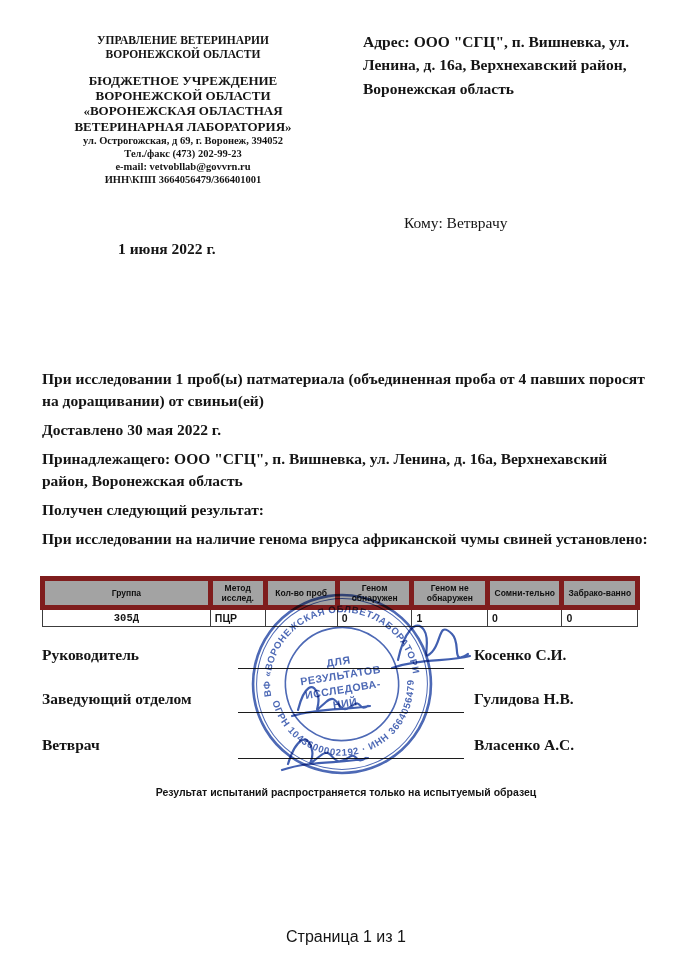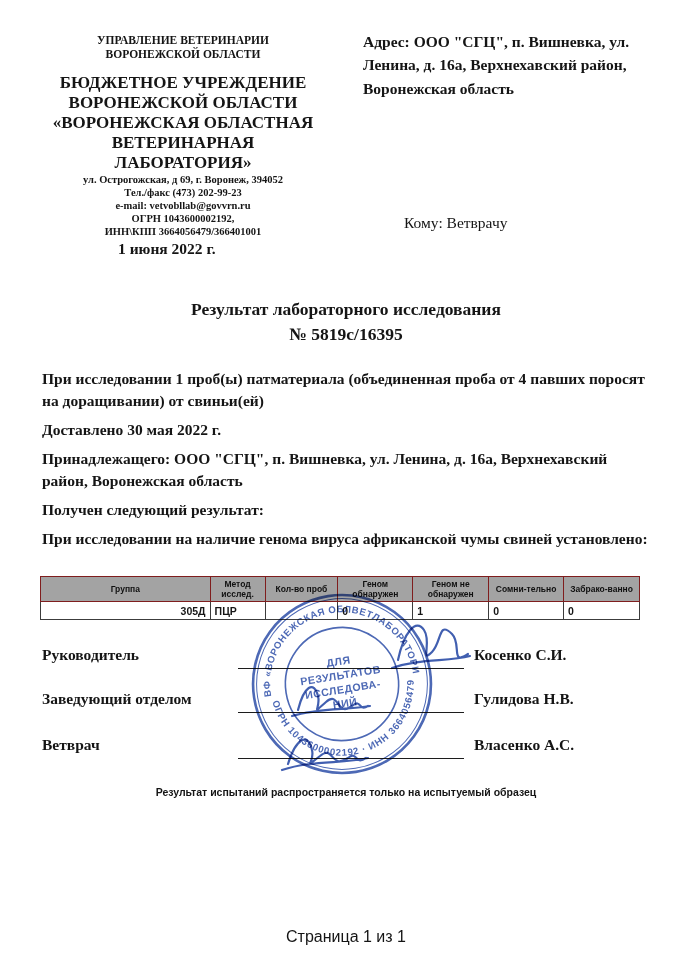--- a/index.html
+++ b/index.html
@@ -7,46 +7,46 @@
   .page {
     position:relative; width:692px; height:968px; margin:0 auto;
     background:#ffffff; overflow:hidden; color:#151515;
     font-family:"Liberation Serif", serif;
   }
 
   
   .org { position:absolute; left:50px; top:34px; width:266px; text-align:center; font-weight:bold; }
   .org .big  { font-size:11.5px; line-height:1.2; }
   .org .gap  { height:11px; }
-  .org .mid  { font-size:17px; line-height:1.18; }
+  .org .mid  { font-size:13px; line-height:1.18; }
   .org .small{ font-size:10.5px; line-height:1.25; }
 
   
   .recipient { position:absolute; left:363px; top:30px; width:287px; font-size:15.5px; font-weight:bold; line-height:1.5; }
   .to-line   { position:absolute; left:368px; top:214px; font-size:15.5px;margin-left:36px; }
   .doc-date  { position:absolute; left:118px; top:240px; font-size:15.5px; font-weight:bold; }
 
   
   .title { position:absolute; left:0; right:0; top:297px; text-align:center; font-weight:bold; font-size:17.5px; line-height:1.45; }
 
   
   .body-text { position:absolute; left:42px; top:368px; width:614px; font-size:15.5px; font-weight:600; line-height:1.42; }
   .body-text p { margin:0 0 7px 0; }
 
   
   table.results { position:absolute; left:40px; top:576px; width:600px; border-collapse:collapse; font-family:"Liberation Sans", sans-serif; z-index:1; }
   table.results th {
-    background:#a3a3a3; border:1px solid #7f1d1d; font-size:8.5px; font-weight:bold;
+    background:#a3a3a3; border:5px solid #7f1d1d; font-size:8.5px; font-weight:bold;
     padding:2px 1px; height:24px; color:#101010; text-align:center; vertical-align:middle;margin-top:24px;
   }
   table.results td {
     border:1px solid #3c3c3c; font-size:10.5px; font-weight:bold; padding:2px 4px;
     height:18px; text-align:left; vertical-align:middle;
   }
-  table.results td.group { text-align:right; }
+  table.results td.group { text-align:center;font-family:Liberation Mono, monospace; }
   .col-group{width:170px}.col-method{width:55px}.col-count{width:73px}
   .col-found{width:75px}.col-notfound{width:76px}.col-doubt{width:75px}.col-reject{width:76px}
 
   
   .sig-role { position:absolute; left:42px;  font-size:15.5px; font-weight:600; z-index:1; }
   .sig-name { position:absolute; left:474px; font-size:15.5px; font-weight:600; z-index:1; }
   .sig-line { position:absolute; left:238px; width:226px; height:0; border-bottom:1.5px solid #1c1c1c; z-index:1; }
 
   
   .stamp { position:absolute; left:248px; top:590px; width:188px; height:188px;
@@ -71,33 +71,28 @@
     <div class="big">УПРАВЛЕНИЕ ВЕТЕРИНАРИИ</div>
     <div class="big">ВОРОНЕЖСКОЙ ОБЛАСТИ</div>
     <div class="gap"></div>
     <div class="mid">БЮДЖЕТНОЕ УЧРЕЖДЕНИЕ</div>
     <div class="mid">ВОРОНЕЖСКОЙ ОБЛАСТИ</div>
     <div class="mid">«ВОРОНЕЖСКАЯ ОБЛАСТНАЯ</div>
     <div class="mid">ВЕТЕРИНАРНАЯ ЛАБОРАТОРИЯ»</div>
     <div class="small">ул. Острогожская, д 69, г. Воронеж, 394052</div>
     <div class="small">Тел./факс  (473) 202-99-23</div>
     <div class="small">e-mail: vetvobllab@govvrn.ru</div>
-    <div class="small">ОГРН 1043600002192,</div>
     <div class="small">ИНН\КПП 3664056479/366401001</div>
   </div>
 
   <div class="recipient">Адрес: ООО "СГЦ", п. Вишневка, ул. Ленина, д. 16а, Верхнехавский район, Воронежская область</div>
   <div class="to-line">Кому: Ветврачу</div>
 
   <div class="doc-date">1 июня 2022 г.</div>
 
-  <div class="title">
-    <div>Результат лабораторного исследования</div>
-    <div>№ 5819с/16395</div>
-  </div>
 
   <div class="body-text">
     <p>При исследовании 1 проб(ы) патматериала (объединенная проба от 4 павших поросят на доращивании) от свиньи(ей)</p>
     <p>Доставлено 30 мая 2022 г.</p>
     <p>Принадлежащего: ООО "СГЦ", п. Вишневка, ул. Ленина, д. 16а, Верхнехавский район, Воронежская область</p>
     <p>Получен следующий результат:</p>
     <p>При исследовании на наличие генома вируса африканской чумы свиней установлено:</p>
   </div>
 
   <table class="results">

